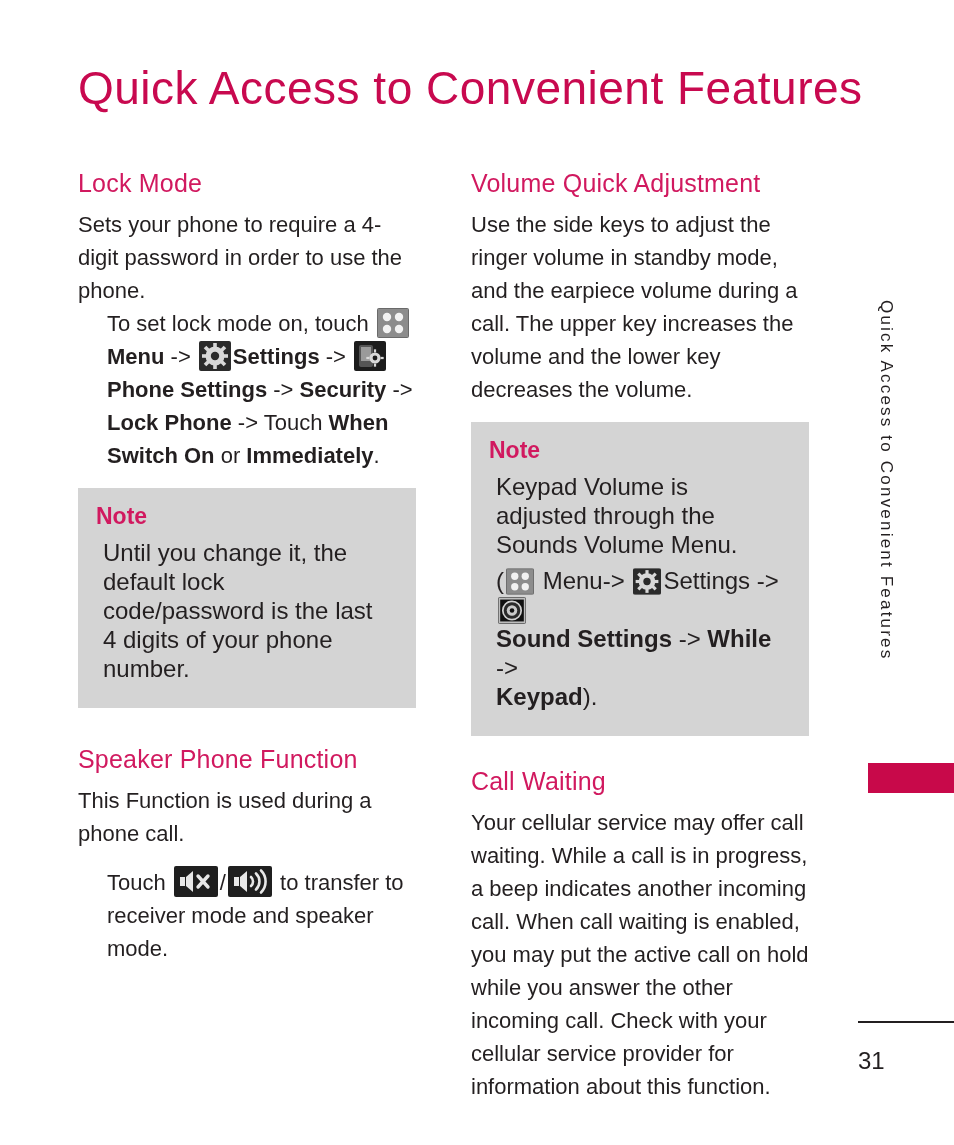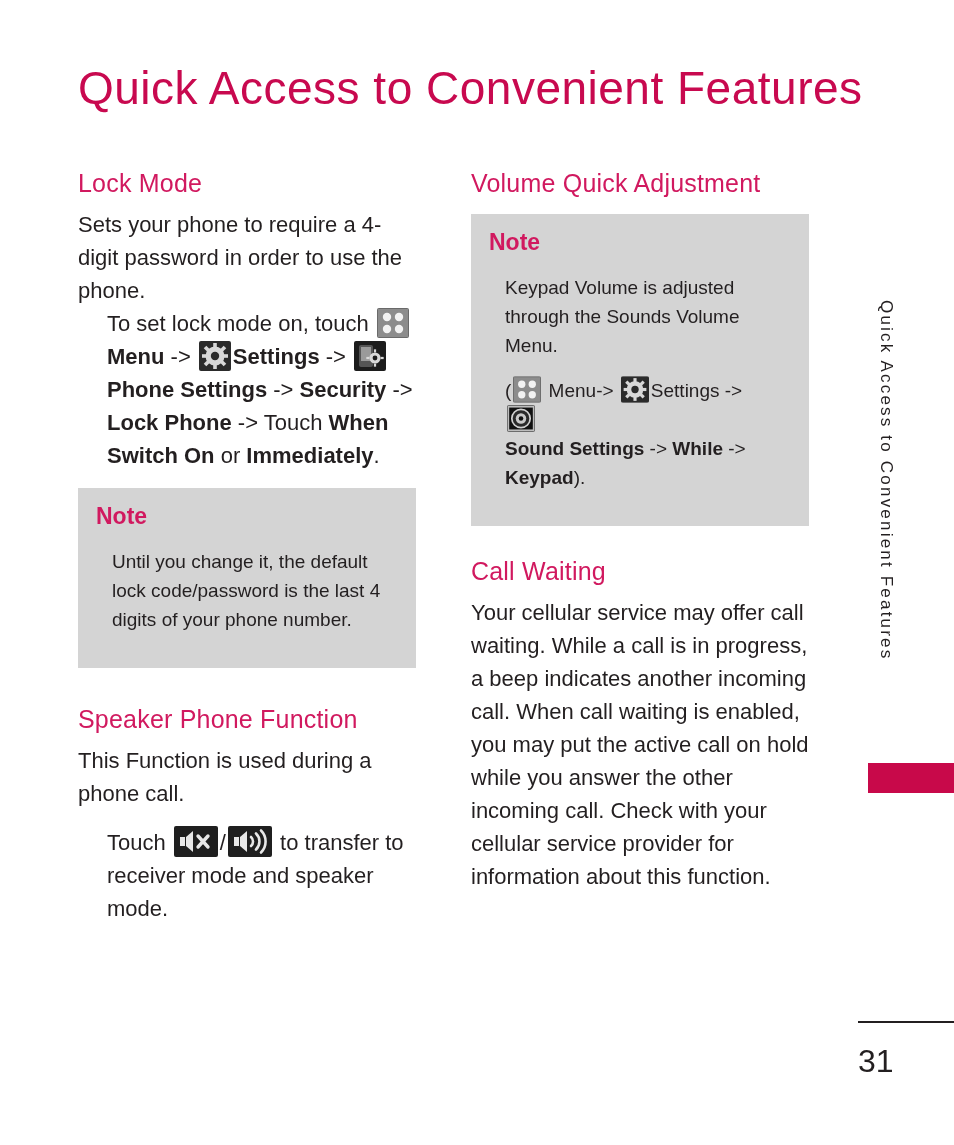--- a/index.html
+++ b/index.html
@@ -72,22 +72,22 @@
     box-sizing: border-box;
   }
   .note-title {
     font-size: 23px;
     line-height: 30px;
     font-weight: bold;
     color: #d1195f;
     margin: 0 0 3px 0;
   }
   .note-body {
-    margin: 16px;
-    font-size: 19px;
+    margin: 7px;
+    font-size: 24px;
     line-height: 29px;
     color: #231f20;
   }
 
   
   .ico {
     display: inline-block;
     vertical-align: -7px;
     width: 32px;
     height: 30px;
@@ -129,21 +129,21 @@
     left: 858px;
     top: 1021px;
     width: 96px;
     height: 2px;
     background: #231f20;
   }
   .page-number {
     position: absolute;
     left: 858px;
     top: 1042px;
-    font-size: 32px;
+    font-size: 24px;
     line-height: 38px;
     color: #231f20;
   }
 </style>
 </head>
 <body>
 
 <div class="page">
 
   <div class="page-title">Quick Access to Convenient Features</div>
@@ -229,20 +229,21 @@
             </svg></span><span> to transfer to receiver mode and speaker mode.</span>
       </p>
     </div>
 
   </div>
 
   <div class="col col-right">
 
     <div class="section">
       <h2 class="section-head">Volume Quick Adjustment</h2>
+      <p class="body">Use the side keys to adjust the ringer volume in standby mode, and the earpiece volume during a call. The upper key increases the volume and the lower key decreases the volume.</p>
 
       <div class="note">
         <div class="note-title">Note</div>
         <p class="note-body">Keypad Volume is adjusted through the Sounds Volume Menu.</p>
         <p class="note-body" style="margin-top:2px;">
           <span>(</span><span class="ico small"><svg width="28" height="27" viewBox="0 0 32 30">
                 <rect width="32" height="30" fill="#6a6a6a"></rect>
                 <rect x="1" y="1" width="30" height="28" fill="#8c8c8c"></rect>
                 <circle cx="10" cy="9" r="4.2" fill="#f2f2f2"></circle>
                 <circle cx="22" cy="9" r="4.2" fill="#f2f2f2"></circle>

